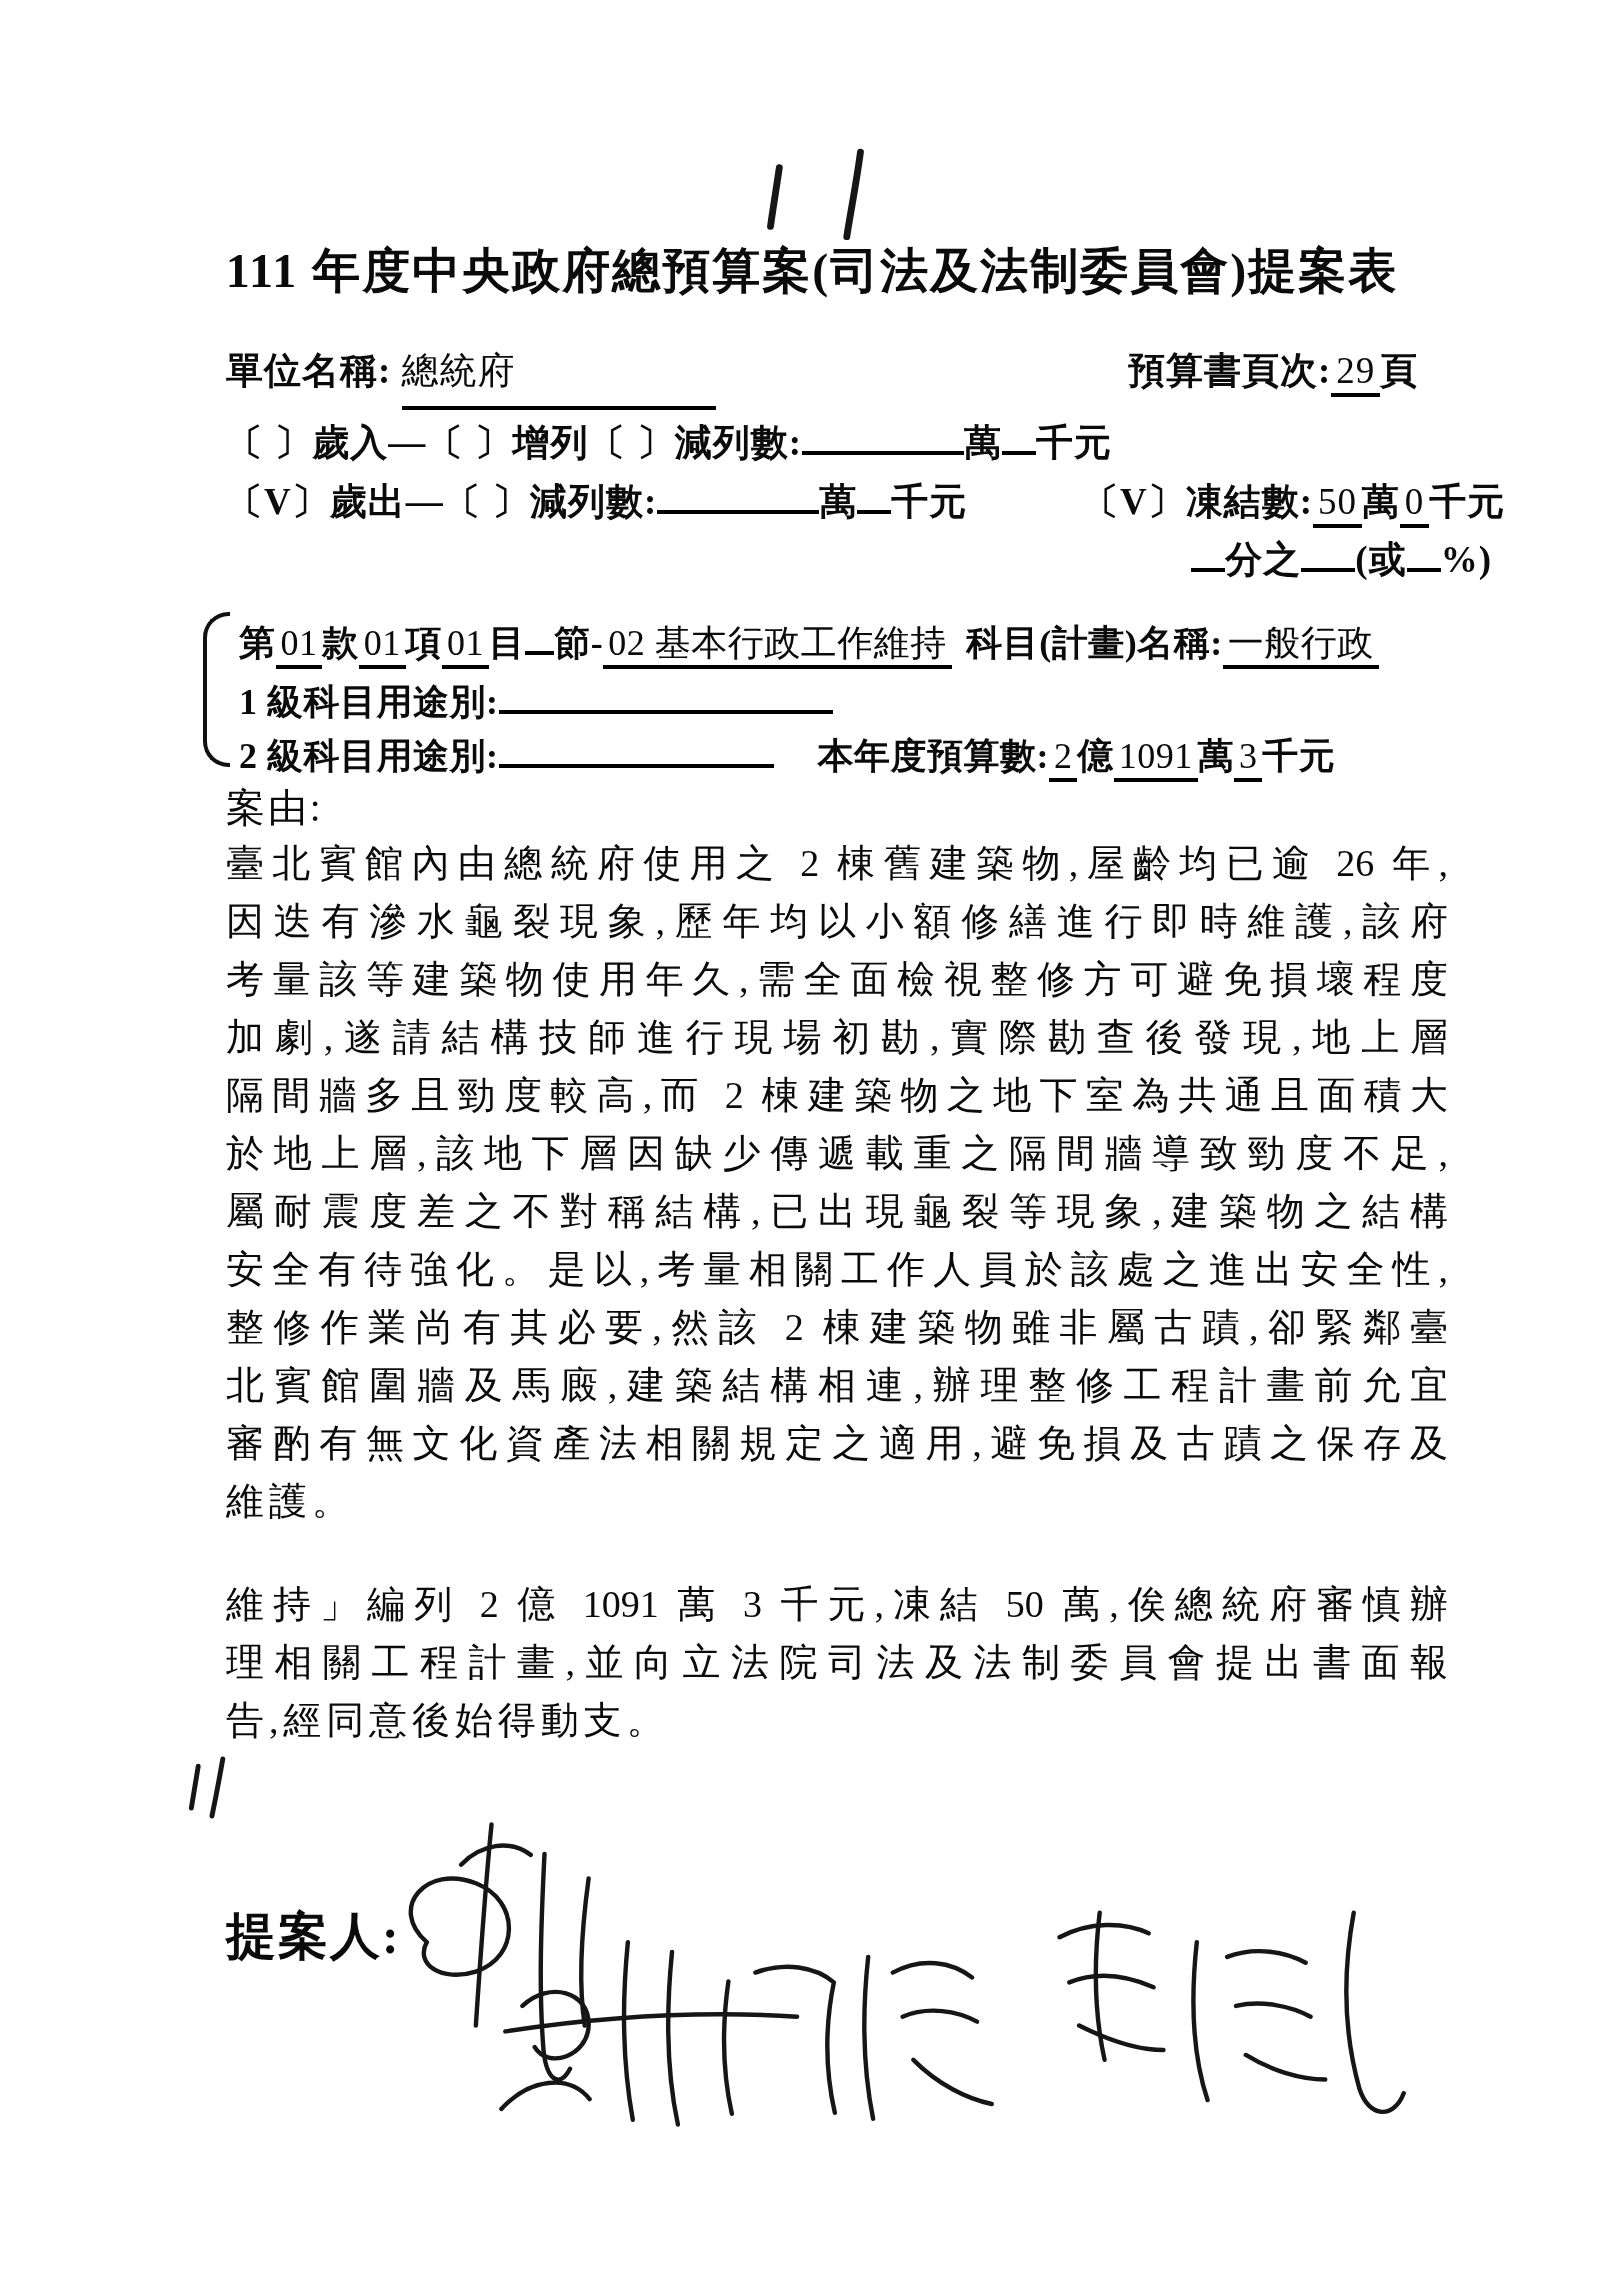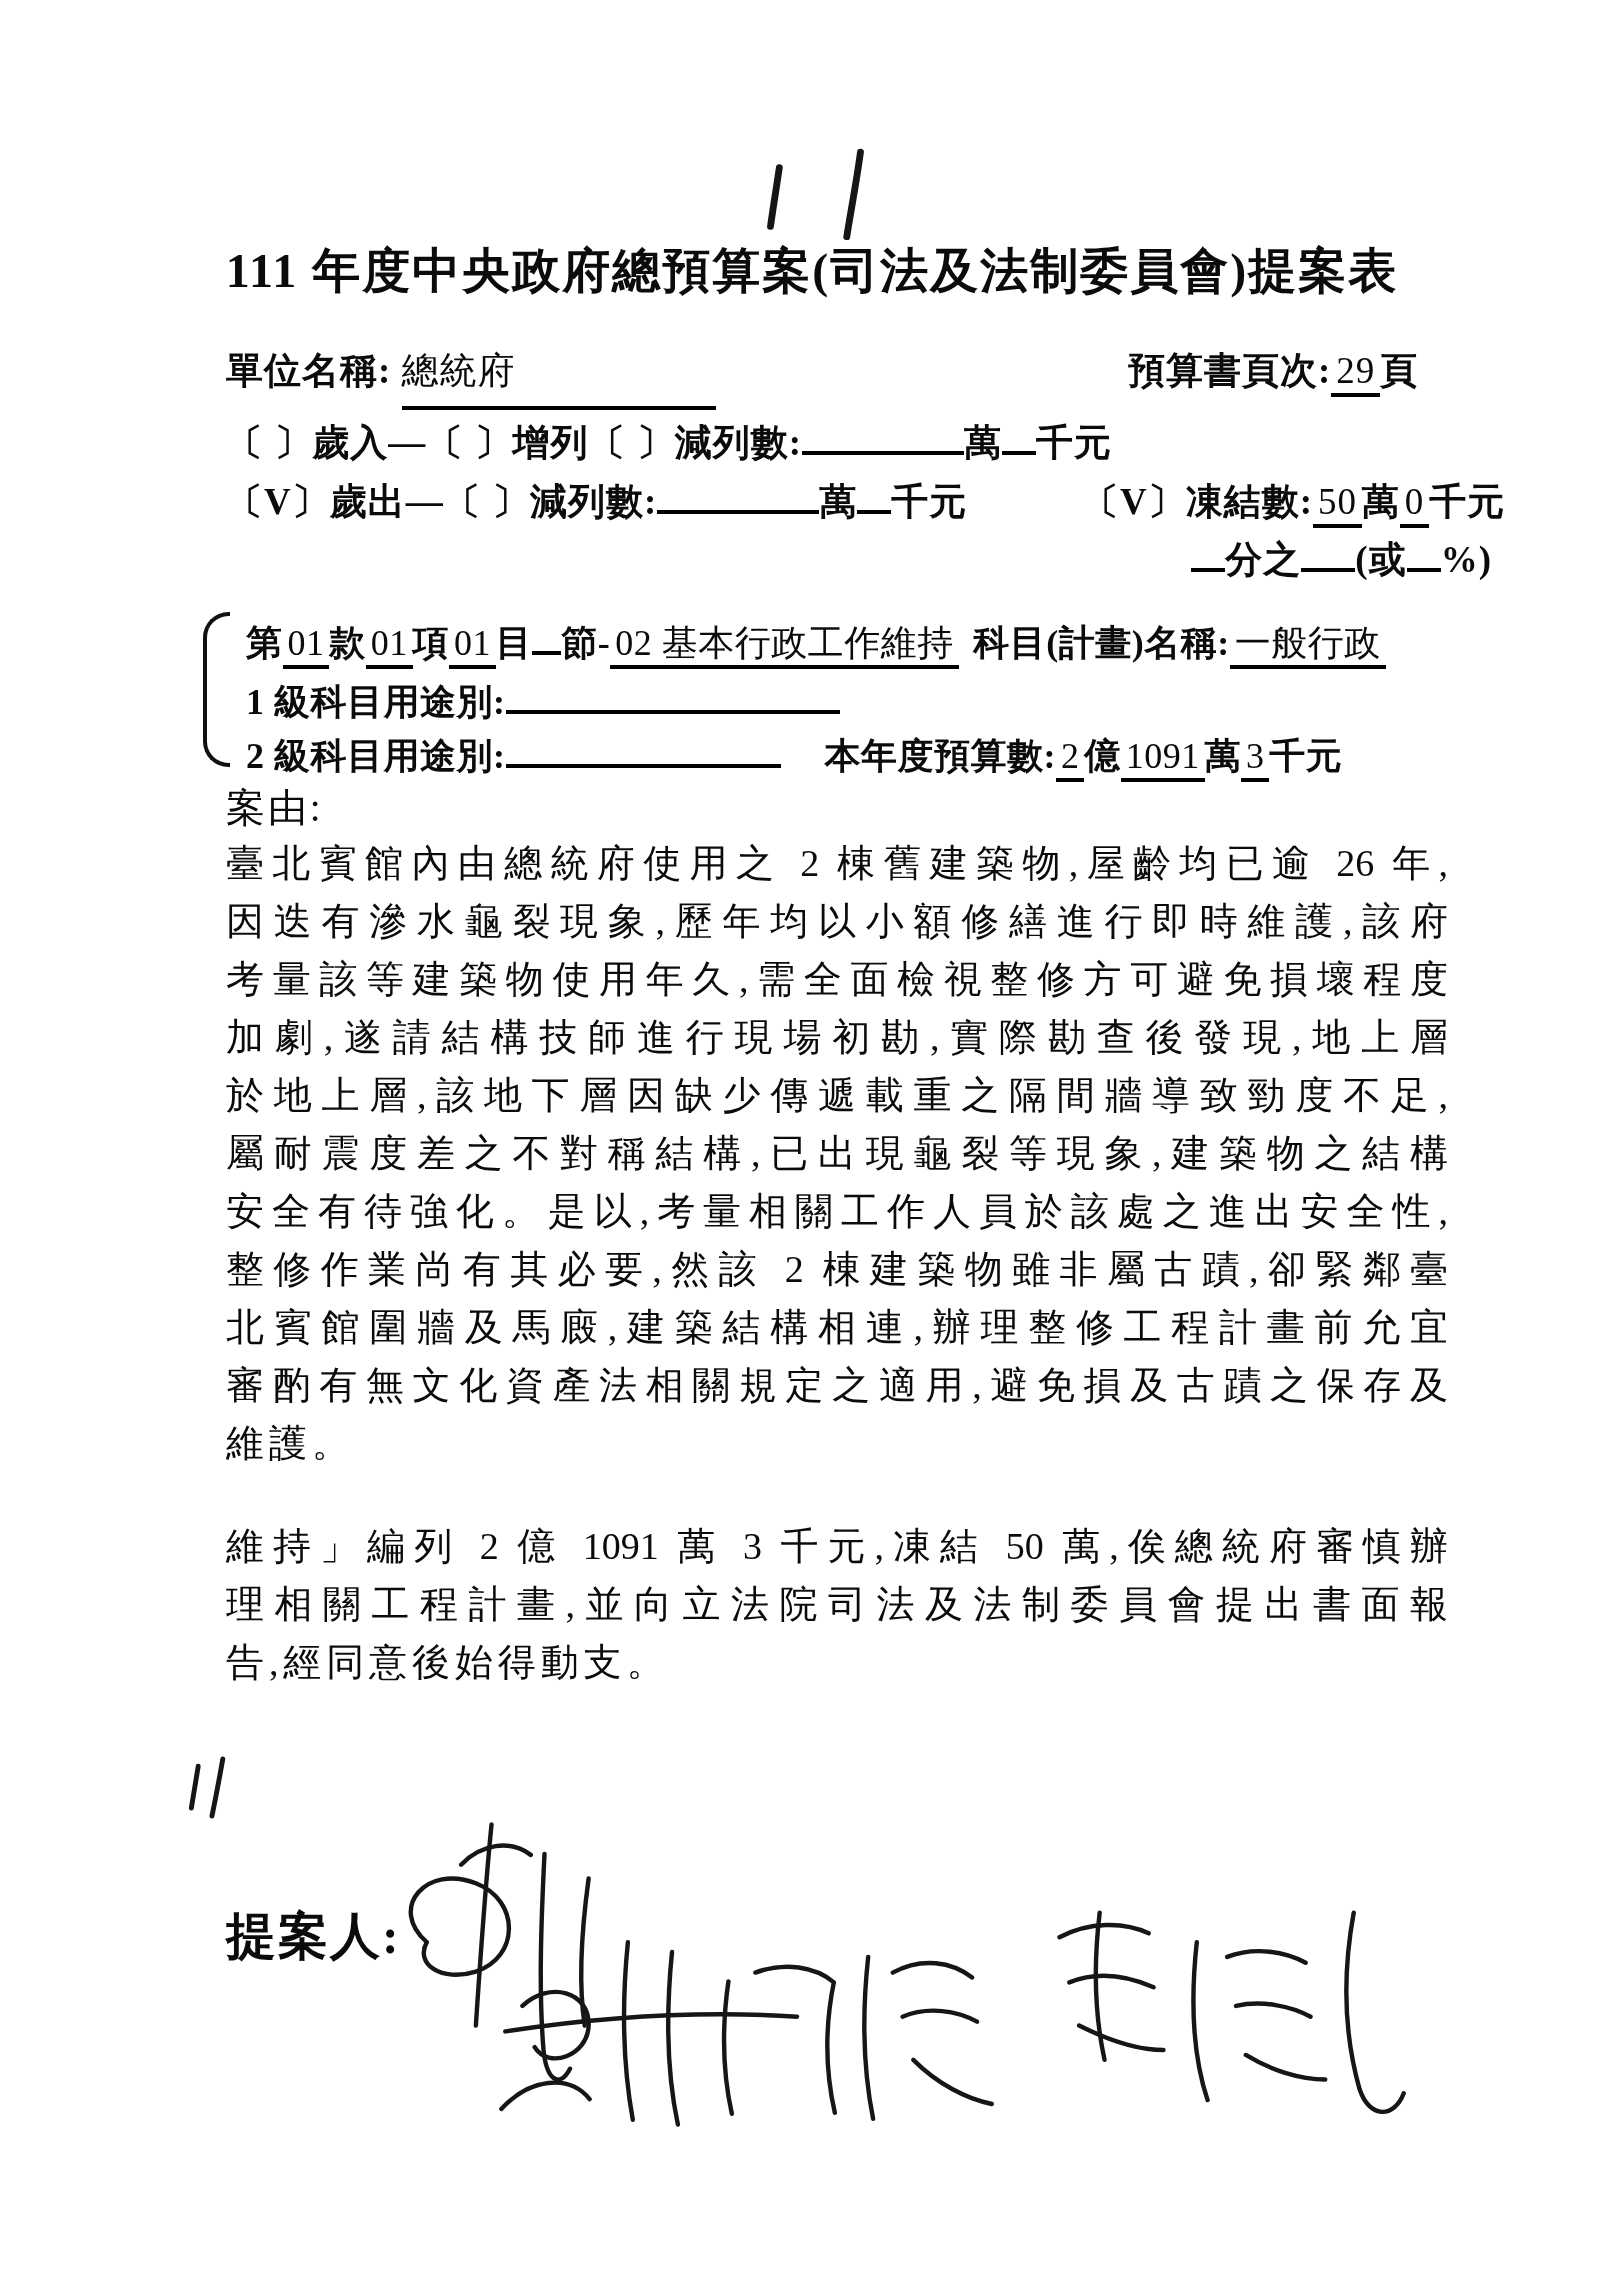--- a/index.html
+++ b/index.html
@@ -20,21 +20,21 @@
   .w60{width:29px}.w70{width:34px}.w110{width:54px}
   .w330{width:162px}.w560{width:275px}.w680{width:334px}
   .fill-center{display:inline-block;width:314px;text-align:left;border-bottom:4.9px solid #000;padding-bottom:10px;}
   .gap-s{display:inline-block;width:14.7px;}
   .gap-m{display:inline-block;width:44px;}
   .bracket{
     left:203px;top:612px;width:22.6px;height:147px;
     border-left:4.4px solid #111;border-top:4.4px solid #111;border-bottom:4.4px solid #111;
     border-radius:25.5px 0 0 25.5px;
   }
-  .block-line{font-size:36px;white-space:nowrap;letter-spacing:0.5px;margin-left:7px;}
+  .block-line{font-size:36px;white-space:nowrap;letter-spacing:0.5px;}
   .case-heading{font-size:39px;font-weight:400;letter-spacing:2.9px;}
   .body-text{left:226px;top:834px;width:1222px;font-size:38px;}
   .bline{
     height:58px;line-height:58px;white-space:nowrap;
     text-align:justify;text-align-last:justify;text-justify:inter-character;
   }
   .bline.short{text-align:left;text-align-last:left;letter-spacing:4.9px;}
   .pspace{height:45px;}
   .proposer{left:226px;top:1903px;font-size:50px;font-weight:700;letter-spacing:2px;}
   svg.ink{overflow:visible;}
@@ -87,20 +87,21 @@
   <span class="b">2 級科目用途別:</span><span class="blank w560"></span><span class="gap-m"></span><span class="b">本年度預算數:</span><span class="u">2</span><span class="b">億</span><span class="u">1091</span><span class="b">萬</span><span class="u">3</span><span class="b">千元</span>
 </div>
 
 <div class="abs case-heading" style="left:226px;top:781px">案由:</div>
 
 <div class="abs body-text">
   <div class="bline">臺北賓館內由總統府使用之 2 棟舊建築物,屋齡均已逾 26 年,</div>
   <div class="bline">因迭有滲水龜裂現象,歷年均以小額修繕進行即時維護,該府</div>
   <div class="bline">考量該等建築物使用年久,需全面檢視整修方可避免損壞程度</div>
   <div class="bline">加劇,遂請結構技師進行現場初勘,實際勘查後發現,地上層</div>
+  <div class="bline">隔間牆多且勁度較高,而 2 棟建築物之地下室為共通且面積大</div>
   <div class="bline">於地上層,該地下層因缺少傳遞載重之隔間牆導致勁度不足,</div>
   <div class="bline">屬耐震度差之不對稱結構,已出現龜裂等現象,建築物之結構</div>
   <div class="bline">安全有待強化。是以,考量相關工作人員於該處之進出安全性,</div>
   <div class="bline">整修作業尚有其必要,然該 2 棟建築物雖非屬古蹟,卻緊鄰臺</div>
   <div class="bline">北賓館圍牆及馬廄,建築結構相連,辦理整修工程計畫前允宜</div>
   <div class="bline">審酌有無文化資產法相關規定之適用,避免損及古蹟之保存及</div>
   <div class="bline short">維護。</div>
   <div class="pspace"></div>
   <div class="bline">維持」編列 2 億 1091 萬 3 千元,凍結 50 萬,俟總統府審慎辦</div>
   <div class="bline">理相關工程計畫,並向立法院司法及法制委員會提出書面報</div>

